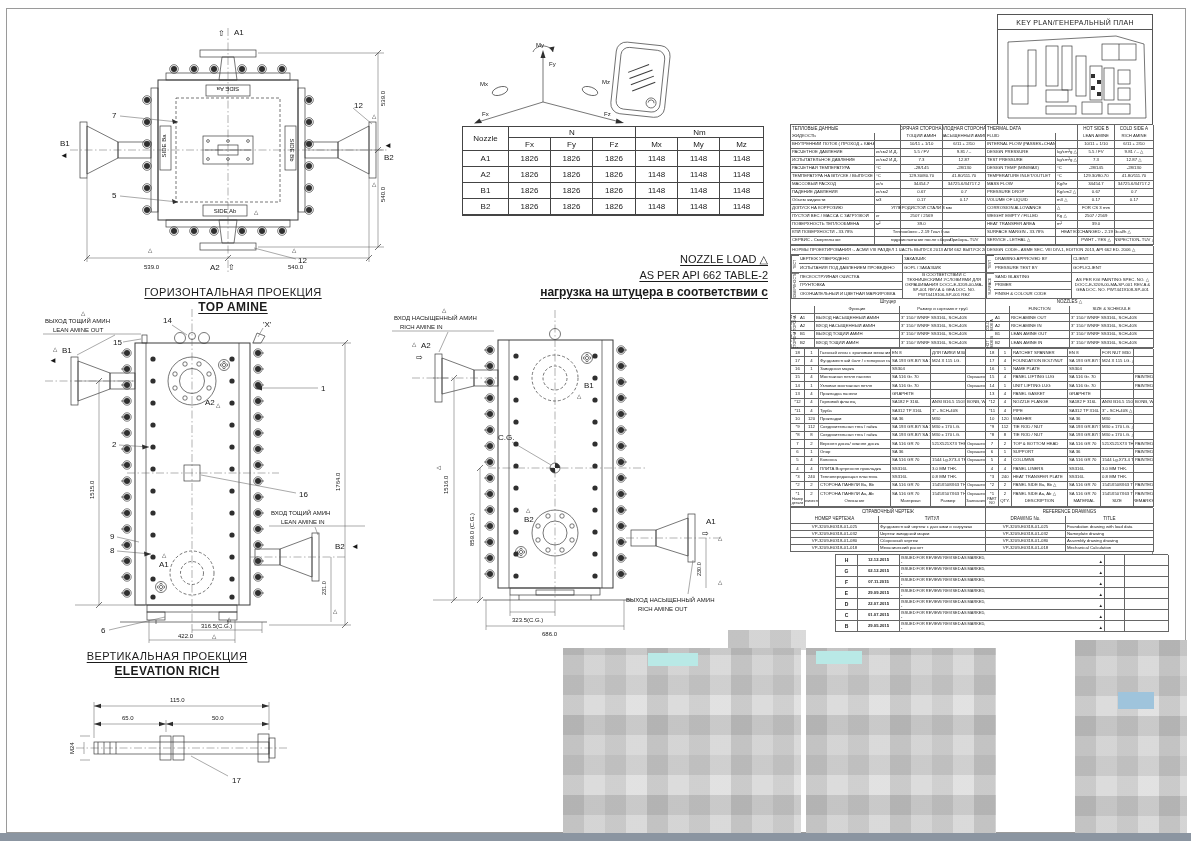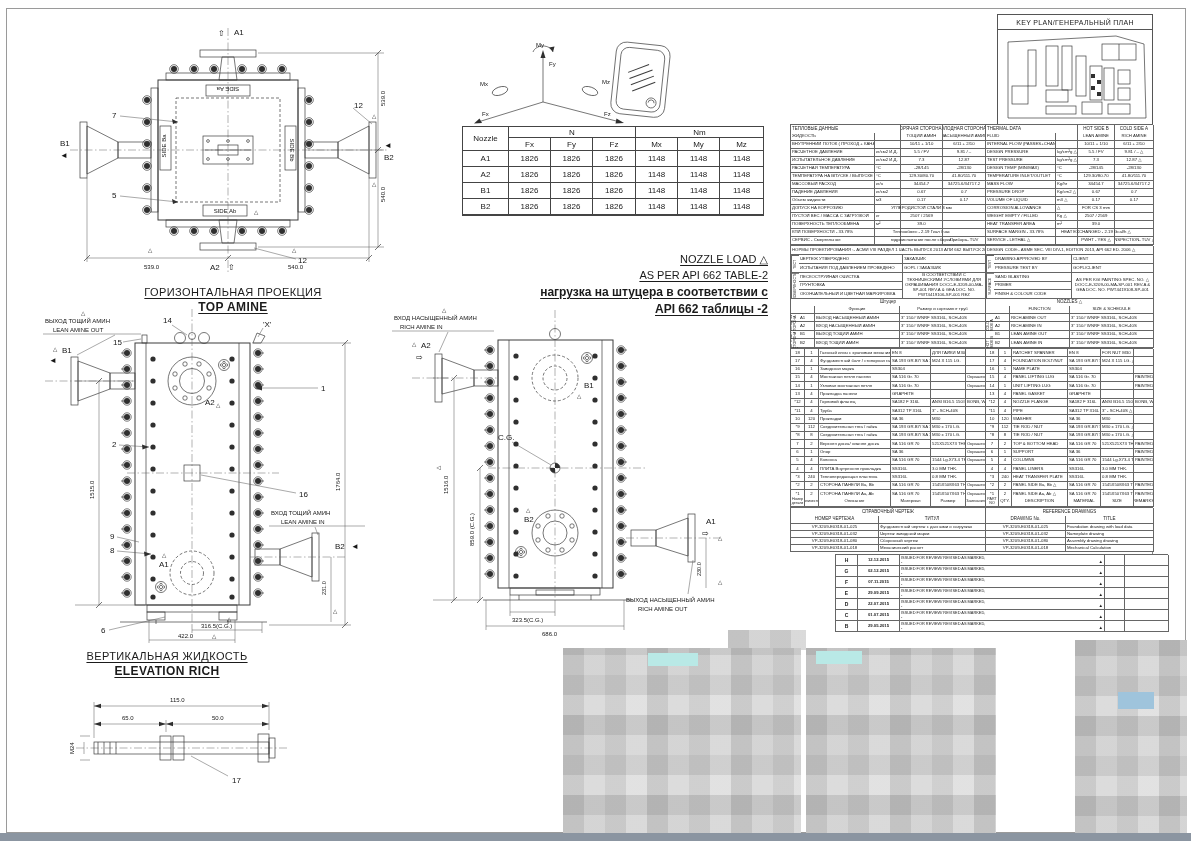--- a/index.html
+++ b/index.html
@@ -276,21 +276,20 @@
         <div class="lc">1148</div>
         <div class="lc" style="border-right:none;">1148</div>
       </div>
 
   </div>
 
   <div class="note" style="left:452px;top:252px;width:316px;line-height:1.45;">
     <div class="t11">NOZZLE LOAD  △</div>
     <div class="t11">AS PER API 662 TABLE-2</div>
     <div class="t10">нагрузка на штуцера в соответствии с</div>
-    <div class="t10">API 662 таблицы -2</div>
   </div>
 
   <svg style="left:15px;top:295px;" width="362" height="350" viewBox="0 0 362 350">
     <defs>
       <g id="eb">
           <line x1="-6" y1="0" x2="0" y2="0" class="s"></line>
           <circle r="3" class="sf"></circle>
           <circle r="4.2" class="s"></circle>
         </g>
       <g id="ib">
@@ -481,21 +480,21 @@
     <line x1="177" y1="335" x2="247" y2="335" class="dim"></line>
     <text x="186" y="333" class="tt">316.5(C.G.)</text>
     <text x="212" y="326" class="wn">△</text>
     <line x1="134" y1="325" x2="134" y2="348" class="dim"></line>
       <line x1="220" y1="325" x2="220" y2="348" class="dim"></line>
     <line x1="134" y1="345" x2="220" y2="345" class="dim"></line>
     <text x="163" y="343" class="tt">422.0</text>
     <text x="197" y="343" class="wn">△</text>
   </svg>
   <div class="dtitle" style="left:52px;top:650px;width:230px;">
-    <div class="t11">ВЕРТИКАЛЬНАЯ ЖИДКОСТЬ</div>
+    <div class="t11">ВЕРТИКАЛЬНАЯ ПРОЕКЦИЯ</div>
     <div class="t10">ELEVATION RICH</div>
   </div>
 
   <svg style="left:388px;top:298px;" width="358" height="345" viewBox="0 0 358 345">
     <defs>
       <g id="sb">
           <line x1="-6" y1="0" x2="0" y2="0" class="s"></line>
           <circle r="3" class="sf"></circle>
           <circle r="4.2" class="s"></circle>
         </g>

